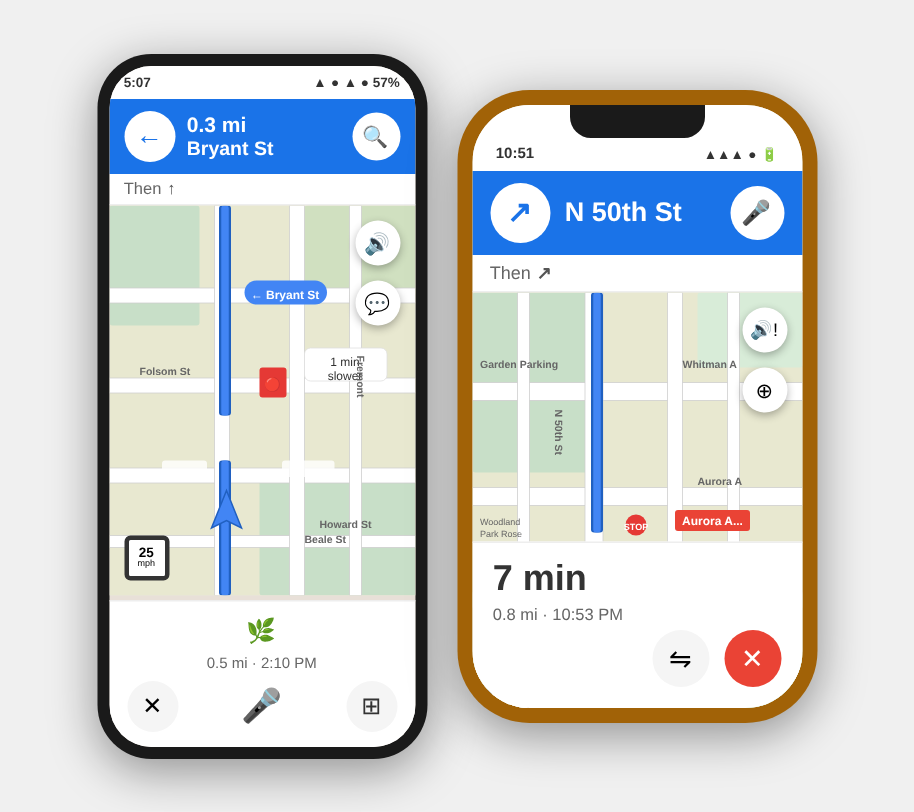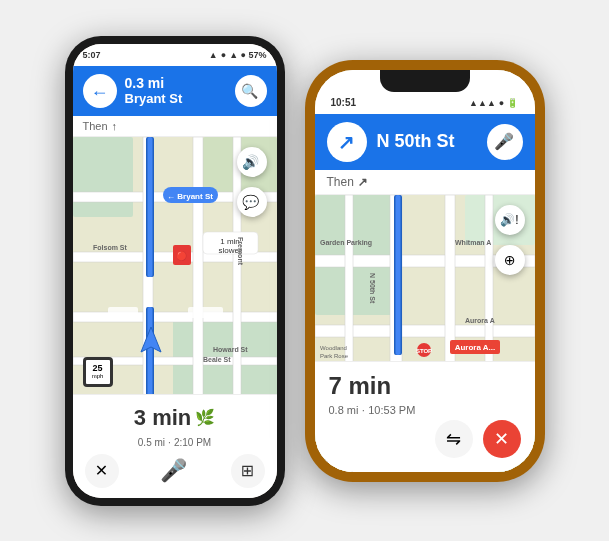--- a/index.html
+++ b/index.html
@@ -420,21 +420,20 @@
         </div>
 
         <div class="speed-badge" style="position:absolute; bottom:10px; left:10px;">
           <span>25</span>
           <span class="mph">mph</span>
         </div>
       </div>
 
       <div class="bottom-bar-android">
         <div class="eta-row">
-          <span class="eta-time">3 min</span>
           <span class="eta-leaf">🌿</span>
         </div>
         <div class="eta-details">0.5 mi · 2:10 PM</div>
         <div class="bottom-actions">
           <div class="action-btn">
             <span>✕</span>
           </div>
           <div class="mic-btn-android">
             <span style="font-size:22px;">🎤</span>
           </div>

